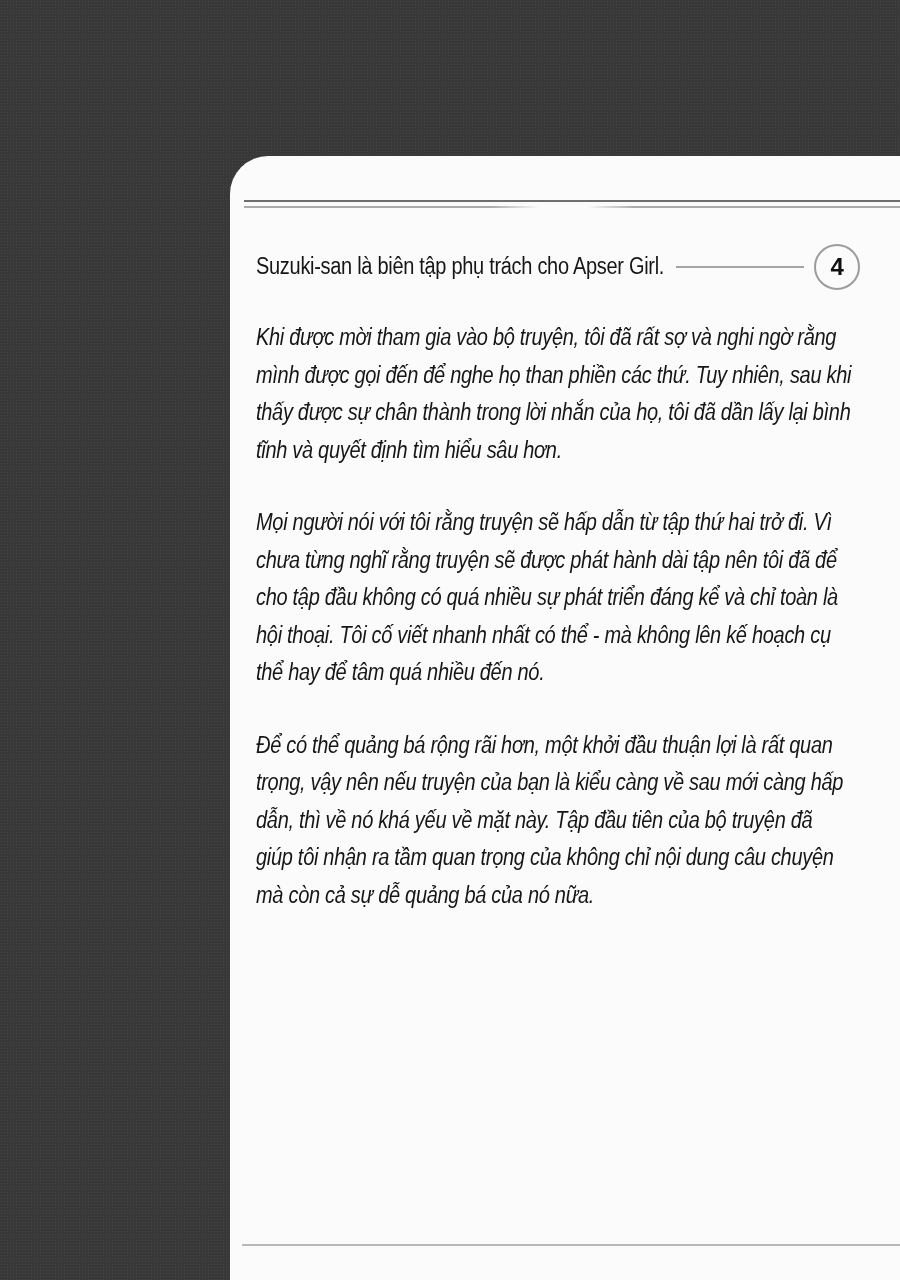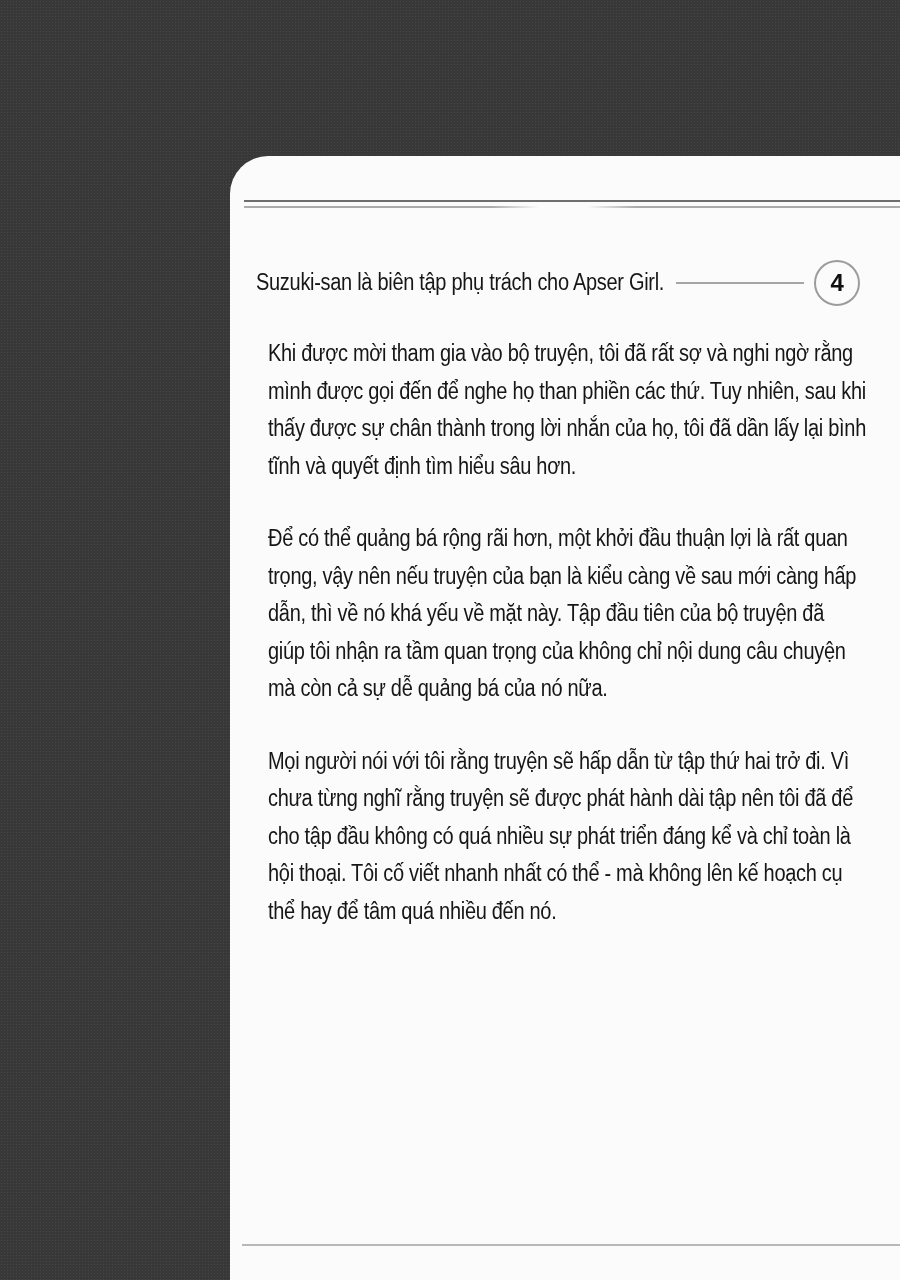--- a/index.html
+++ b/index.html
@@ -42,21 +42,21 @@
     margin-top: 4px;
     height: 2px;
     background: linear-gradient(90deg,
       #ababab 0%, #ababab 36%,
       rgba(171,171,171,0) 43%, rgba(171,171,171,0) 50%,
       #ababab 57%, #ababab 100%);
   }
   .content {
     position: absolute;
     left: 26px;
-    top: 108px;
+    top: 92px;
     width: 604px;
     color: #161616;
     font-size: 20px;
     letter-spacing: -0.3px;
     line-height: 37.5px;
   }
   .header-row {
     display: flex;
     align-items: center;
     height: 38px;
@@ -83,21 +83,22 @@
     background: #fbfbfb;
     display: flex;
     align-items: center;
     justify-content: center;
     flex: 0 0 auto;
     font-size: 24px;
     font-weight: bold;
     color: #111;
   }
   .para {
-    margin: 0 0 35px 12px;
+    margin: 0 0 35px 0;
+    font-style: italic;
   }
   .line {
     white-space: nowrap;
     display: block;
     transform: scaleY(1.15);
     transform-origin: left center;
   }
   .bottom-rule {
     position: absolute;
     left: 12px;
@@ -128,31 +129,31 @@
       </div>
 
       <div id="paragraphs">
           <div class="para">
             <div class="line">Khi được mời tham gia vào bộ truyện, tôi đã rất sợ và nghi ngờ rằng</div>
             <div class="line">mình được gọi đến để nghe họ than phiền các thứ. Tuy nhiên, sau khi</div>
             <div class="line">thấy được sự chân thành trong lời nhắn của họ, tôi đã dần lấy lại bình</div>
             <div class="line">tĩnh và quyết định tìm hiểu sâu hơn.</div>
           </div>
           <div class="para">
+            <div class="line">Mọi người nói với tôi rằng truyện sẽ hấp dẫn từ tập thứ hai trở đi. Vì</div>
+            <div class="line">chưa từng nghĩ rằng truyện sẽ được phát hành dài tập nên tôi đã để</div>
+            <div class="line">cho tập đầu không có quá nhiều sự phát triển đáng kể và chỉ toàn là</div>
+            <div class="line">hội thoại. Tôi cố viết nhanh nhất có thể - mà không lên kế hoạch cụ</div>
+            <div class="line">thể hay để tâm quá nhiều đến nó.</div>
+          </div>
+          <div class="para">
             <div class="line">Để có thể quảng bá rộng rãi hơn, một khởi đầu thuận lợi là rất quan</div>
             <div class="line">trọng, vậy nên nếu truyện của bạn là kiểu càng về sau mới càng hấp</div>
             <div class="line">dẫn, thì về nó khá yếu về mặt này. Tập đầu tiên của bộ truyện đã</div>
             <div class="line">giúp tôi nhận ra tầm quan trọng của không chỉ nội dung câu chuyện</div>
             <div class="line">mà còn cả sự dễ quảng bá của nó nữa.</div>
-          </div>
-          <div class="para">
-            <div class="line">Mọi người nói với tôi rằng truyện sẽ hấp dẫn từ tập thứ hai trở đi. Vì</div>
-            <div class="line">chưa từng nghĩ rằng truyện sẽ được phát hành dài tập nên tôi đã để</div>
-            <div class="line">cho tập đầu không có quá nhiều sự phát triển đáng kể và chỉ toàn là</div>
-            <div class="line">hội thoại. Tôi cố viết nhanh nhất có thể - mà không lên kế hoạch cụ</div>
-            <div class="line">thể hay để tâm quá nhiều đến nó.</div>
           </div>
         </div>
     </div>
 
     <div class="bottom-rule"></div>
   </div>
 </div>
 
 </body></html>

